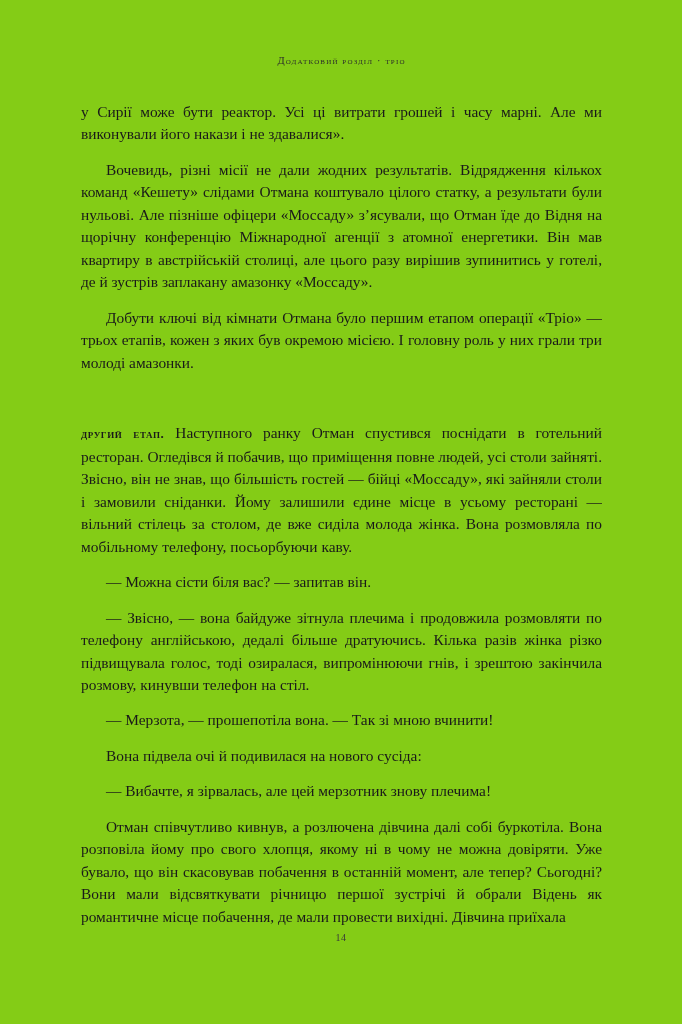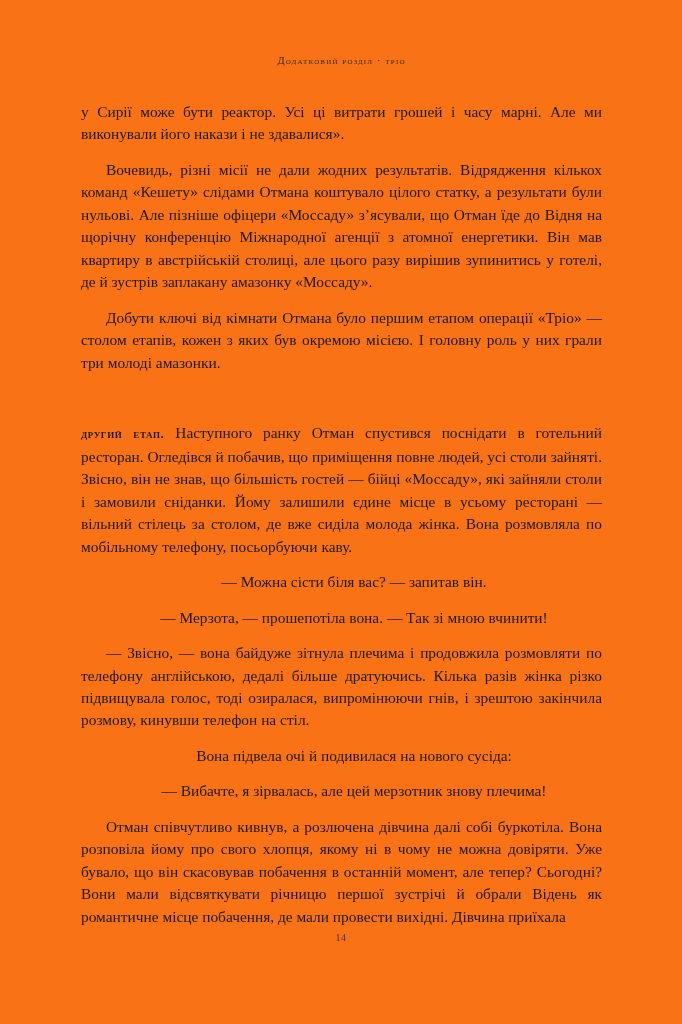--- a/index.html
+++ b/index.html
@@ -5,21 +5,21 @@
   html, body {
     margin: 0;
     padding: 0;
     background: #ffffff;
   }
 
   .page {
     position: relative;
     width: 682px;
     height: 1024px;
-    background: #f97316;
+    background: #84cc16;
     overflow: hidden;
     font-family: "Liberation Serif", "DejaVu Serif", serif;
     color: #1a1a1a;
     box-sizing: border-box;
   }
 
   
   .running-head {
     position: absolute;
     top: 56px;
@@ -69,21 +69,21 @@
     text-indent: 25px;
   }
 
   
   .para.dialogue {
     text-indent: 25px;
   }
 
   
   .para.short {
-    text-align: center;
+    text-align: left;
   }
 
   
   .section-gap {
     height: 22.45px;
   }
 
   
   .runin {
     font-variant: small-caps;
@@ -115,31 +115,31 @@
 <div class="page">
 
   <div class="running-head">Додатковий розділ · Тріо</div>
 
   <div class="text-column">
 
     <p class="para cont">у Сирії може бути реактор. Усі ці витрати грошей і часу марні. Але ми виконували його накази і не здавалися».</p>
 
     <p class="para indent">Вочевидь, різні місії не дали жодних результатів. Відрядження кількох команд «Кешету» слідами Отмана коштувало цілого статку, а результати були нульові. Але пізніше офіцери «Моссаду» з’ясували, що Отман їде до Відня на щорічну конференцію Міжнародної агенції з атомної енергетики. Він мав квартиру в австрійській столиці, але цього разу вирішив зупинитись у готелі, де й зустрів заплакану амазонку «Моссаду».</p>
 
-    <p class="para indent">Добути ключі від кімнати Отмана було першим етапом операції «Тріо» — столом етапів, кожен з яких був окремою місією. І головну роль у них грали три молоді амазонки.</p>
+    <p class="para indent">Добути ключі від кімнати Отмана було першим етапом операції «Тріо» — трьох етапів, кожен з яких був окремою місією. І головну роль у них грали три молоді амазонки.</p>
 
     <div class="section-gap"></div>
 
     <p class="para cont"><span class="runin">Другий етап.</span><span> Наступного ранку Отман спустився поснідати в готельний ресторан. Огледівся й побачив, що приміщення повне людей, усі столи зайняті. Звісно, він не знав, що більшість гостей — бійці «Моссаду», які зайняли столи і замовили сніданки. Йому залишили єдине місце в усьому ресторані — вільний стілець за столом, де вже сиділа молода жінка. Вона розмовляла по мобільному телефону, посьорбуючи каву.</span></p>
 
     <p class="para dialogue short">— Можна сісти біля вас? — запитав він.</p>
 
+    <p class="para dialogue">— Звісно, — вона байдуже зітнула плечима і продовжила розмовляти по телефону англійською, дедалі більше дратуючись. Кілька разів жінка різко підвищувала голос, тоді озиралася, випромінюючи гнів, і зрештою закінчила розмову, кинувши телефон на стіл.</p>
+
     <p class="para dialogue short">— Мерзота, — прошепотіла вона. — Так зі мною вчинити!</p>
-
-    <p class="para dialogue">— Звісно, — вона байдуже зітнула плечима і продовжила розмовляти по телефону англійською, дедалі більше дратуючись. Кілька разів жінка різко підвищувала голос, тоді озиралася, випромінюючи гнів, і зрештою закінчила розмову, кинувши телефон на стіл.</p>
 
     <p class="para indent short">Вона підвела очі й подивилася на нового сусіда:</p>
 
     <p class="para dialogue short">— Вибачте, я зірвалась, але цей мерзотник знову плечима!</p>
 
     <p class="para indent">Отман співчутливо кивнув, а розлючена дівчина далі собі буркотіла. Вона розповіла йому про свого хлопця, якому ні в чому не можна довіряти. Уже бувало, що він скасовував побачення в останній момент, але тепер? Сьогодні? Вони мали відсвяткувати річницю першої зустрічі й обрали Відень як романтичне місце побачення, де мали провести вихідні. Дівчина приїхала</p>
 
   </div>
 
   <div class="folio">14</div>

